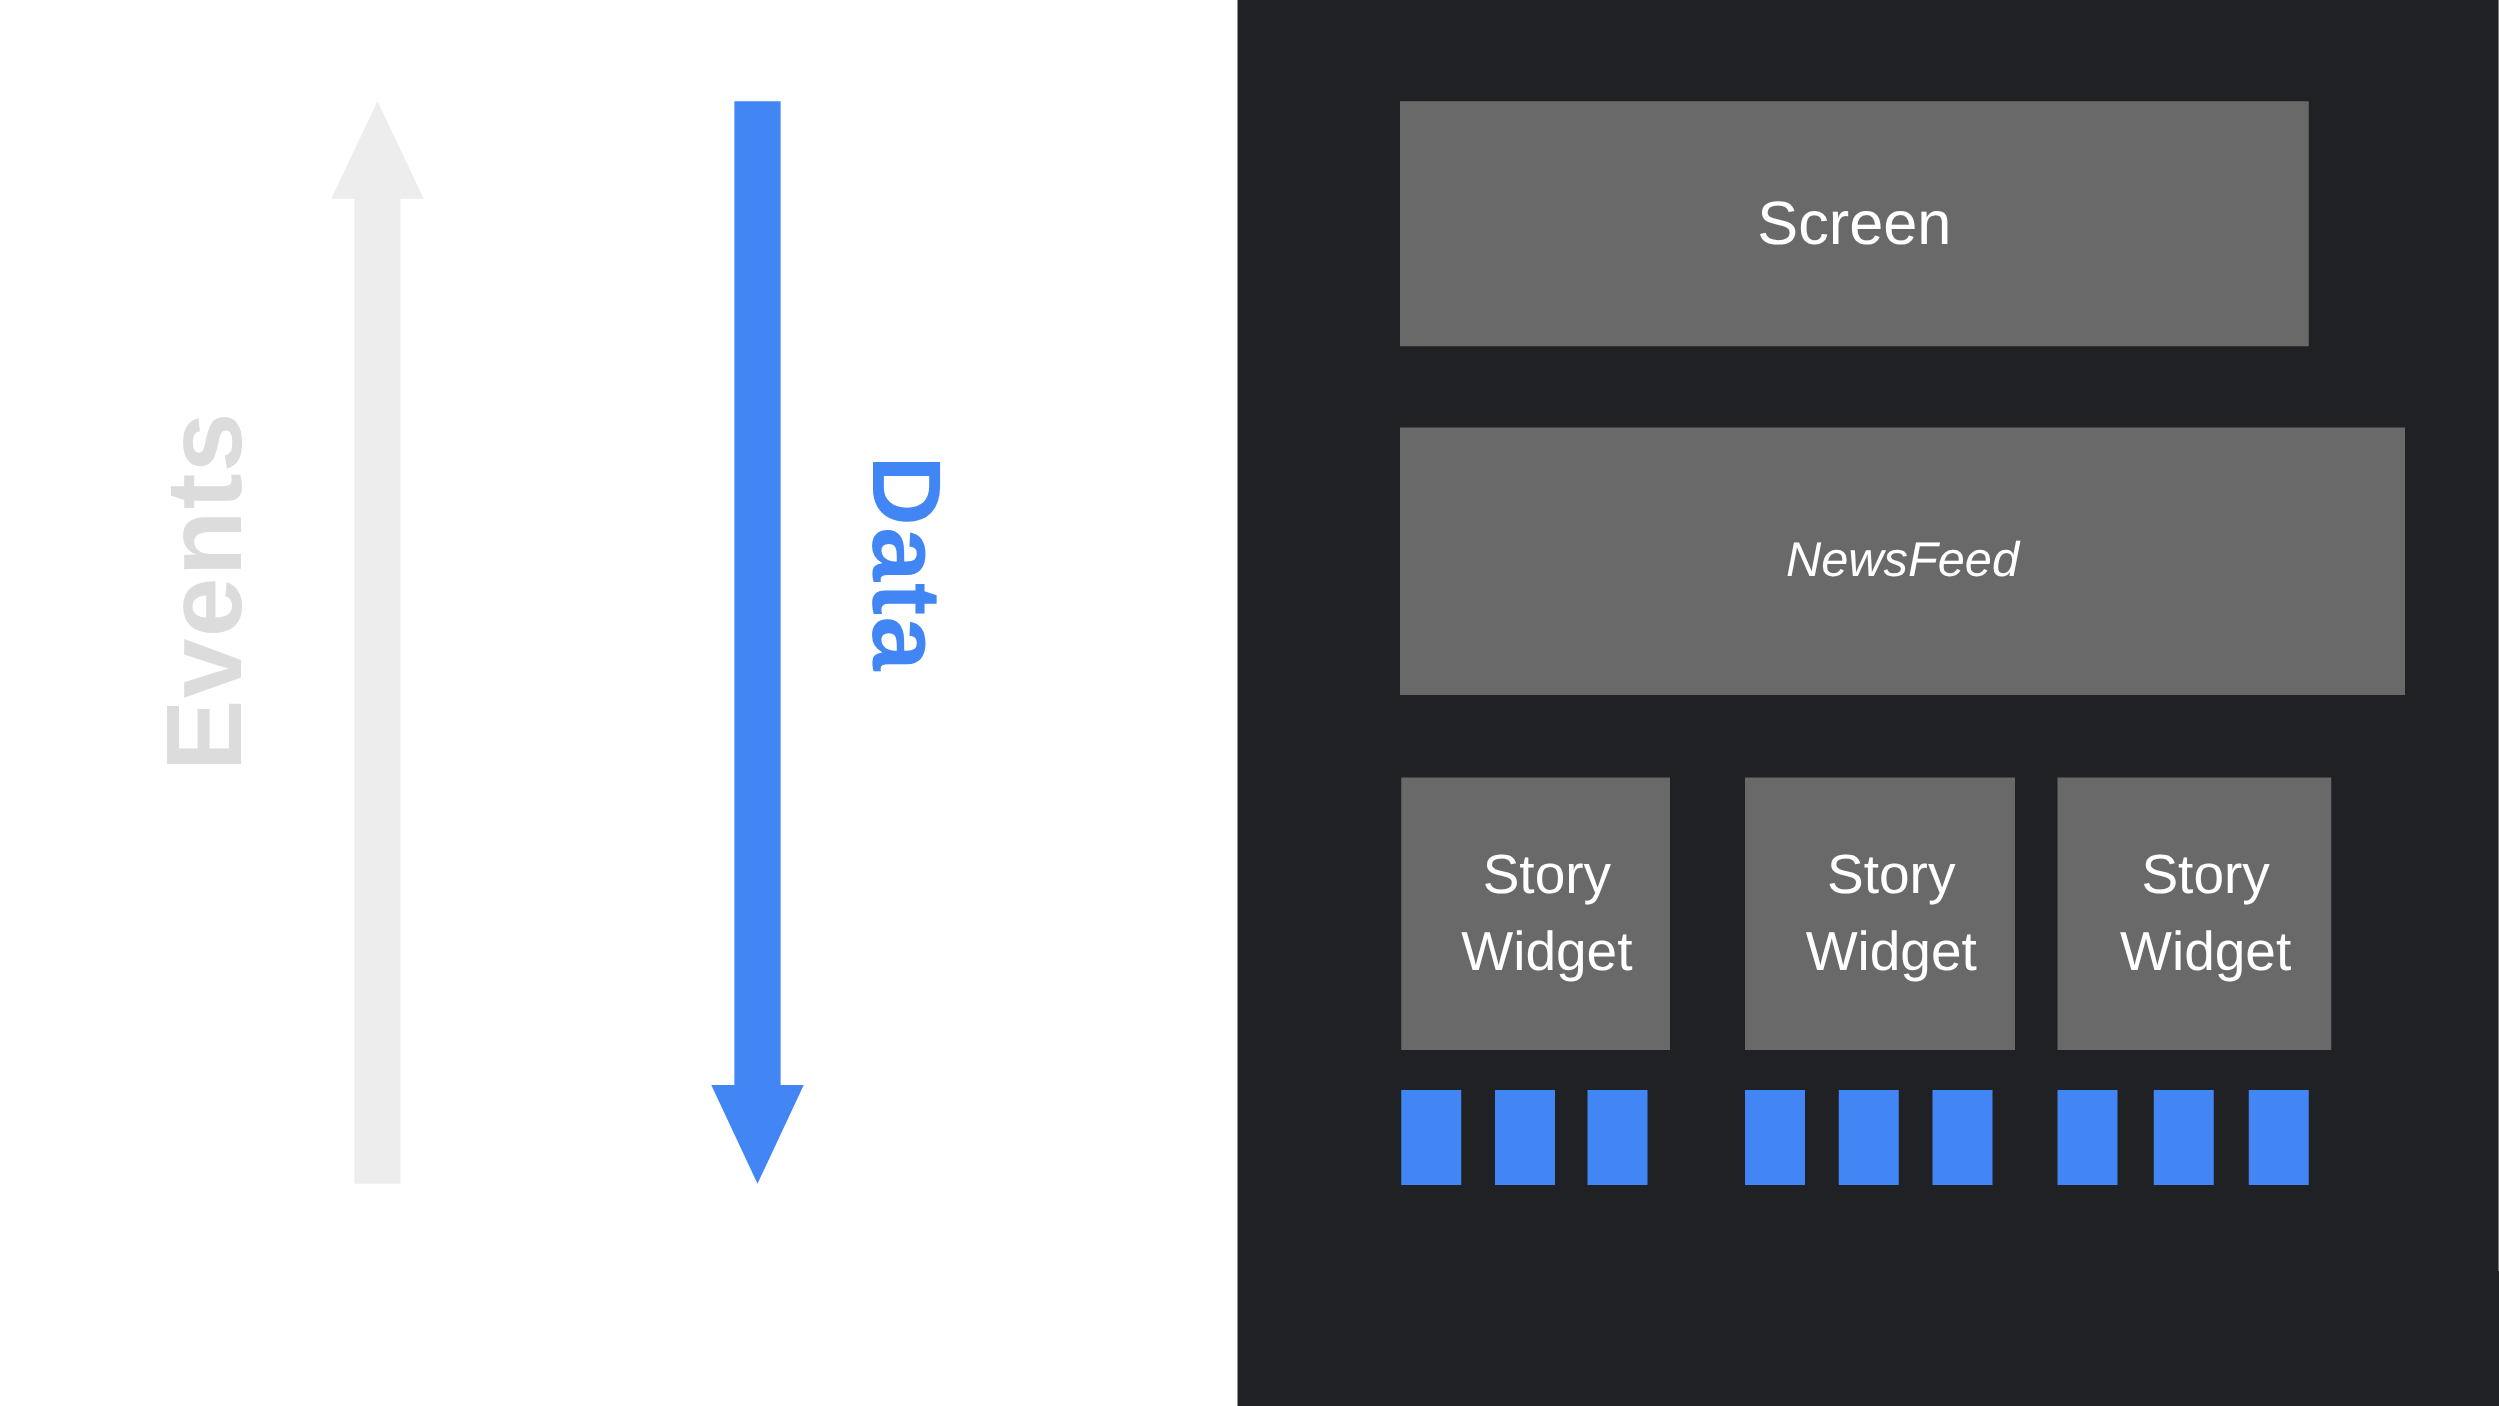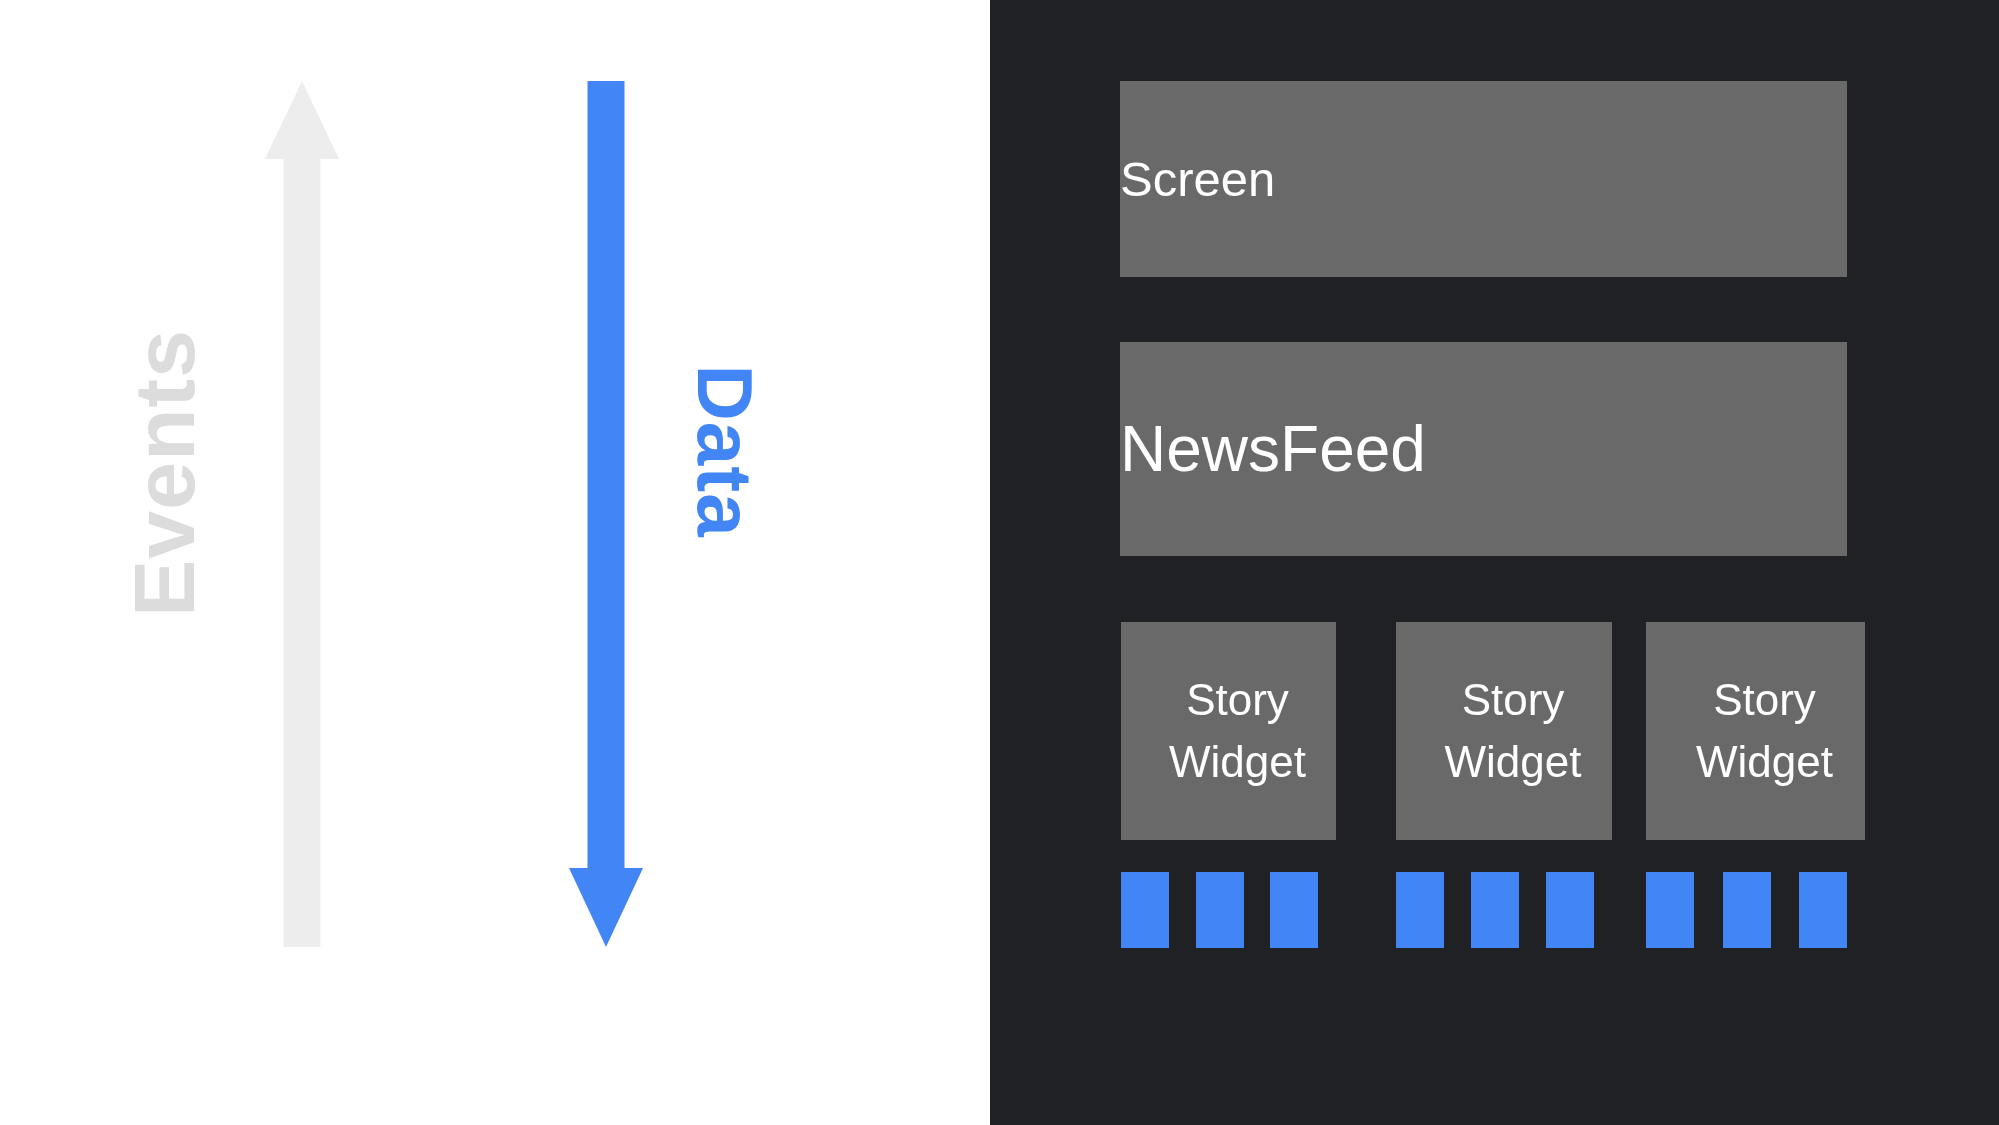--- a/index.html
+++ b/index.html
@@ -46,26 +46,26 @@
     left: 990px; top: 0;
     width: 1009px; height: 1125px;
     background: var(--panel-dark, #202124);
   }
   .gray-box {
     position: absolute;
     background: var(--box-gray, #696969);
     color: #ffffff;
     display: flex;
     align-items: center;
-    justify-content: flex-start;
+    justify-content: center;
     text-align: center;
     font-weight: 500;
   }
   .screen-box   { left: 130px; top:  81px; width: 727px; height: 196px; font-size: 49px; }
-  .newsfeed-box { left: 130px; top: 342px; width: 727px; height: 214px; font-size: 64px; }
+  .newsfeed-box { left: 130px; top: 342px; width: 804px; height: 214px; font-size: 39px; font-style: italic; }
   .story-box    { top: 622px; height: 218px; font-size: 44px; line-height: 62px; padding-left: 18px; }
   .story-1 { left: 131px; width: 197px; }
   .story-2 { left: 406px; width: 198px; }
   .story-3 { left: 656px; width: 201px; }
   .dot-row {
     position: absolute;
     top: 872px; height: 76px;
     display: flex;
     justify-content: space-between;
   }

